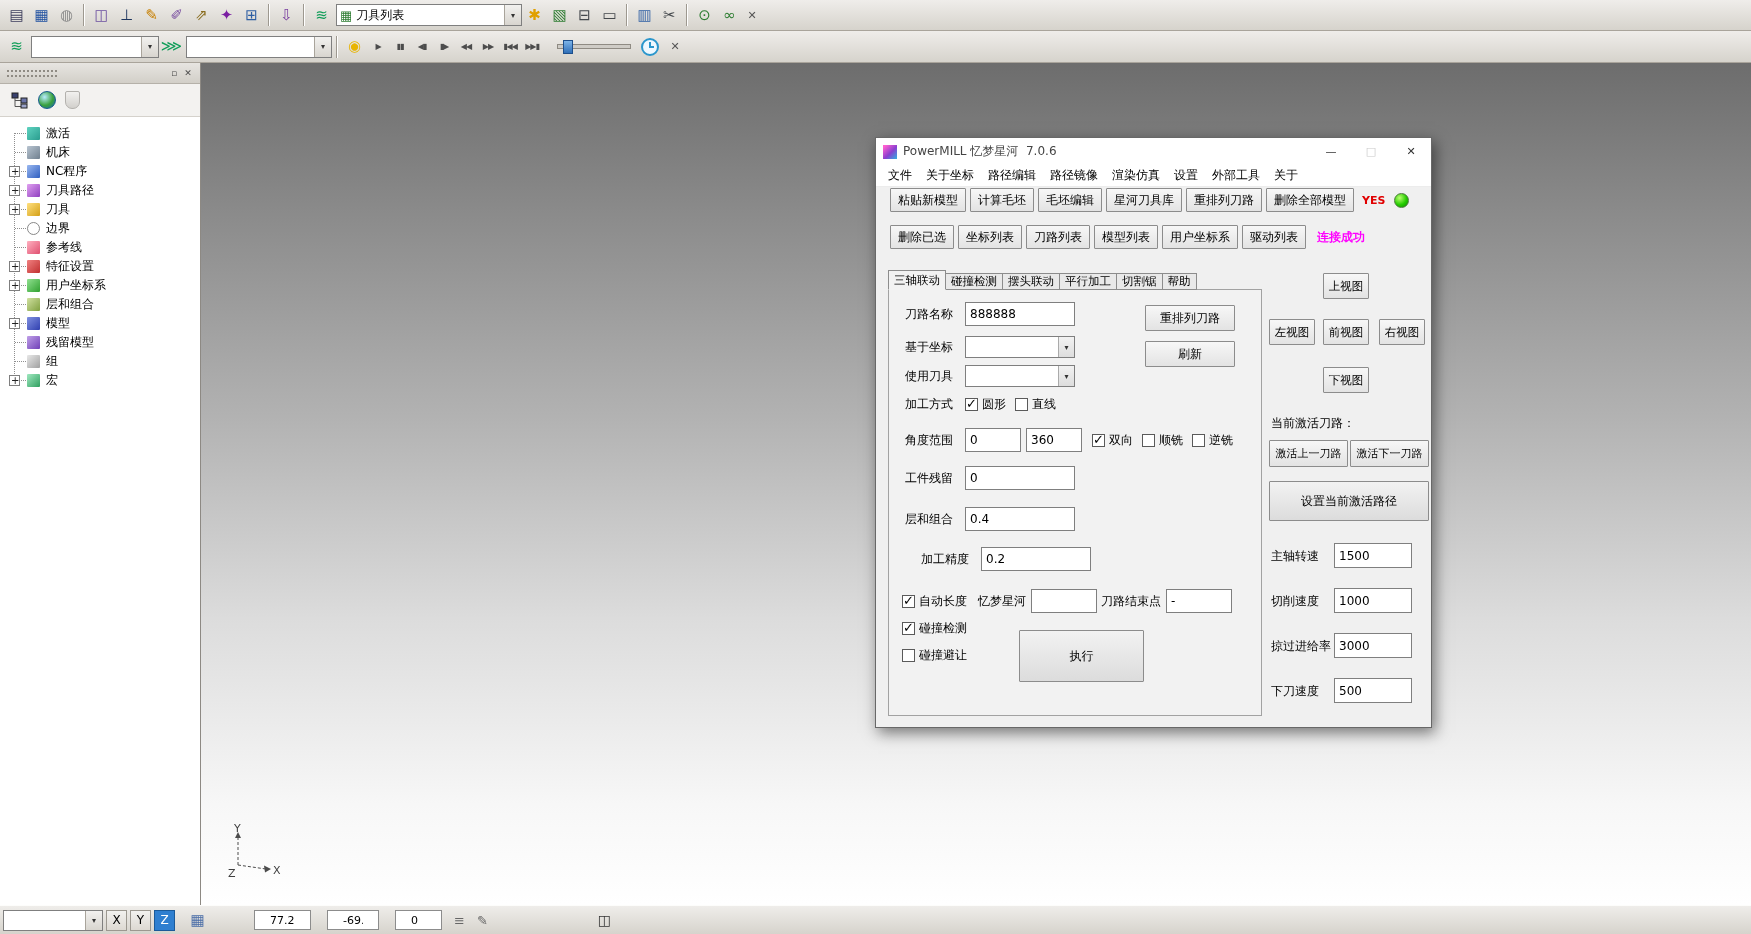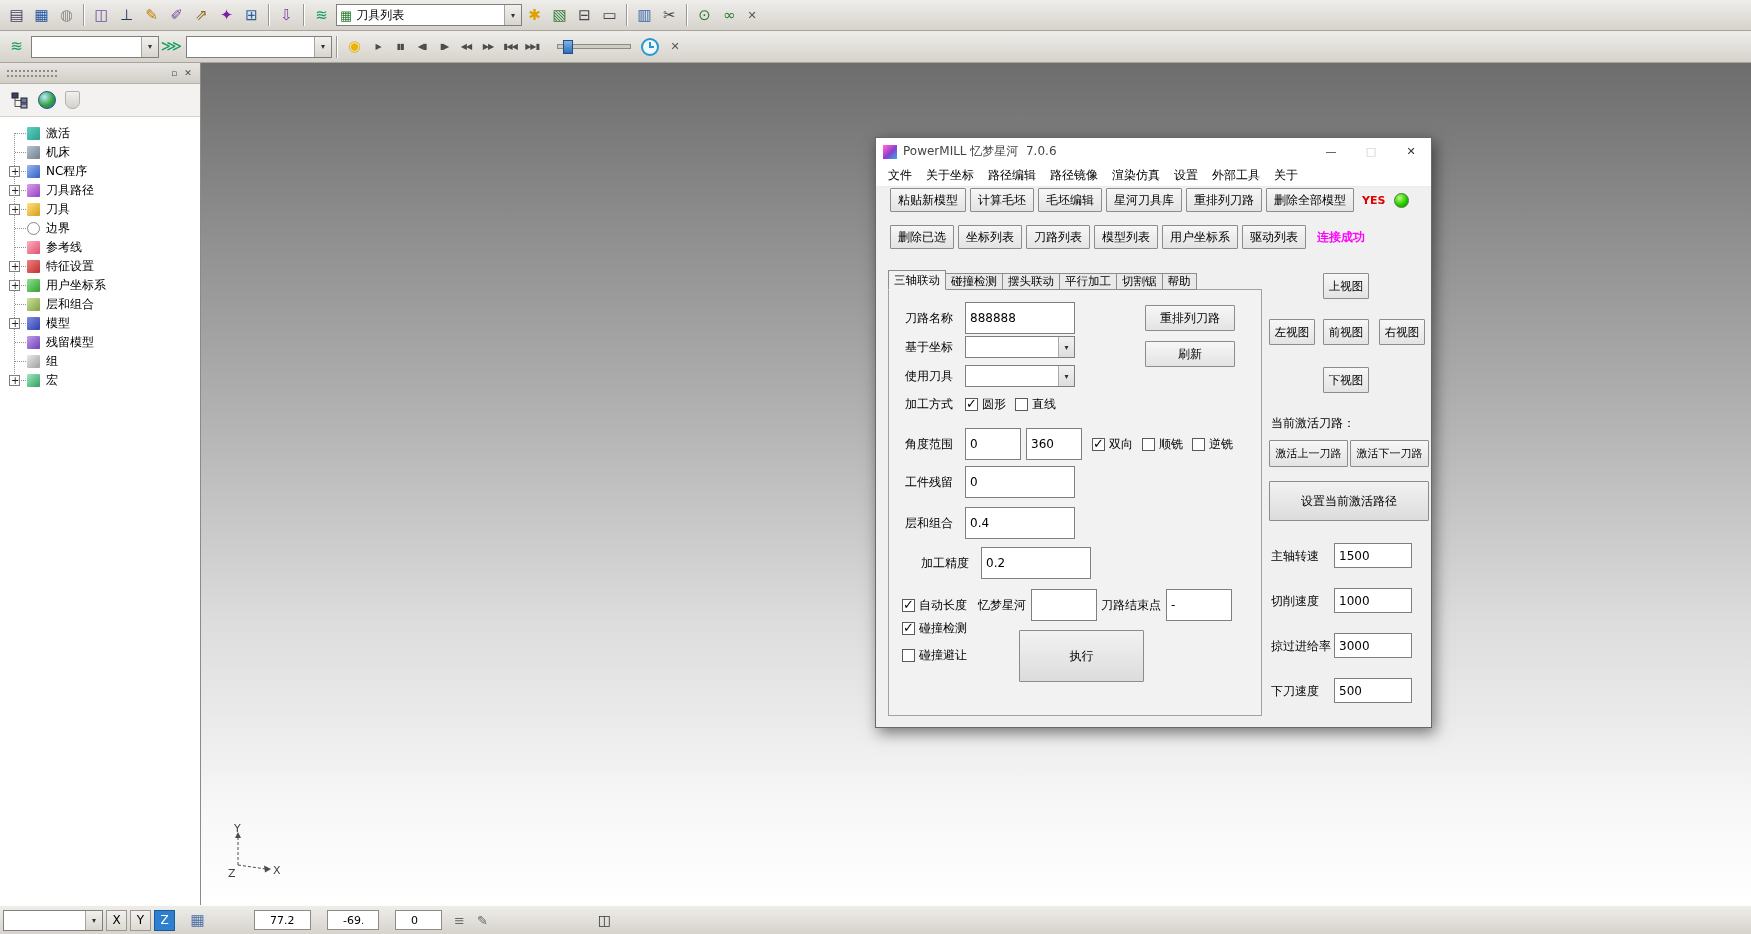--- a/index.html
+++ b/index.html
@@ -72,21 +72,21 @@
 .yes{color:#e00000;font-weight:bold;font-size:11px;margin-left:4px}
 .led{width:15px;height:15px;border-radius:50%;background:radial-gradient(circle at 35% 30%,#baff70,#25cc00 55%,#0e8a00);border:1px solid #4a7a3a;margin-left:5px}
 .conn{color:#f0f;font-weight:bold;font-size:12px;margin-left:7px}
 .tabs{position:absolute;left:12px;top:132px;display:flex;align-items:flex-end;height:20px;z-index:3}
 .tab{height:17px;padding:0 5px;font-size:11.5px;display:flex;align-items:center;background:#e9e9e9;border:1px solid #8c8c8c;border-left:none}
 .tab.first{border-left:1px solid #8c8c8c}
 .tab.active{height:20px;background:#f2f2f2;border-bottom:1px solid #f2f2f2;border-left:1px solid #8c8c8c}
 .tpanel{position:absolute;left:12px;top:151px;width:374px;height:427px;background:#f2f2f2;border:1px solid #a2a2a2;z-index:2}
 .frow{position:absolute;display:flex;align-items:center}
 .flabel{width:60px;font-size:12px;flex:none}
-.inp{border:1px solid #7f7f7f;background:#fff;font-size:12px;font-family:inherit;padding:0 4px;height:32px}
+.inp{border:1px solid #7f7f7f;background:#fff;font-size:12px;font-family:inherit;padding:0 4px;height:24px}
 .w110{width:110px}.w56{width:56px;margin-right:5px}.w66{width:66px;margin-right:2px}
 .sel{width:110px;height:22px;background:#fff;border:1px solid #7f7f7f;display:flex;align-items:center}
 .sel .arrow{margin-left:auto;width:16px;height:100%;background:linear-gradient(#f2f2f2,#ddd);border-left:1px solid #aaa;display:flex;align-items:center;justify-content:center;font-size:8px;color:#333}
 .cb{display:flex;align-items:center;gap:4px;font-size:12px;margin-right:9px}
 .cbbox{width:13px;height:13px;border:1px solid #5a5a5a;background:#fff;position:relative;flex:none}
 .cb.on .cbbox::before{content:"✓";position:absolute;left:0;top:-3px;font-size:13px;font-weight:bold}
 .r1{left:16px;top:12px}.r2{left:16px;top:46px}.r3{left:16px;top:75px}.r4{left:16px;top:106px}.r5{left:16px;top:138px}.r6{left:16px;top:176px}.r7{left:16px;top:217px}.r8{left:32px;top:257px}.r9{left:13px;top:299px}.r10{left:13px;top:330px}.r11{left:13px;top:357px}
 .lblsm{font-size:12px;margin:0 5px 0 2px;white-space:nowrap}
 .bexec{position:absolute;left:130px;top:340px;width:125px;height:52px;background:linear-gradient(#f2f2f2,#dcdcdc)}
 .brearr{position:absolute;left:256px;top:15px;width:90px;height:26px}

